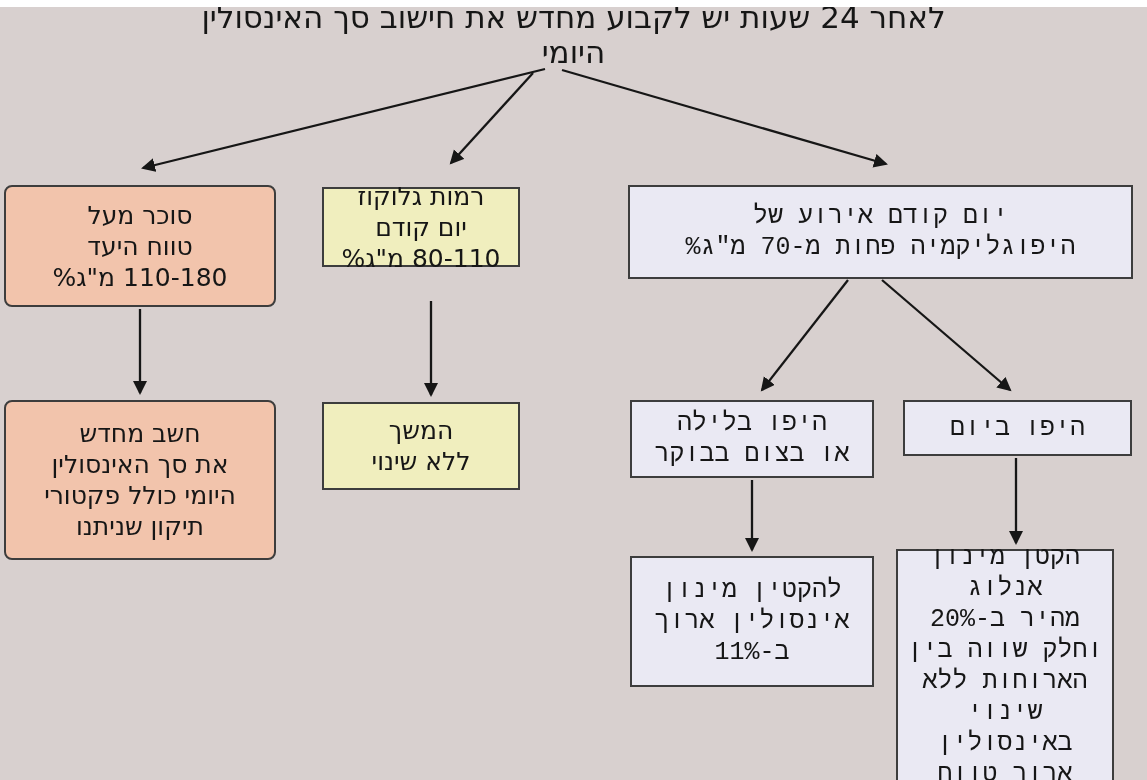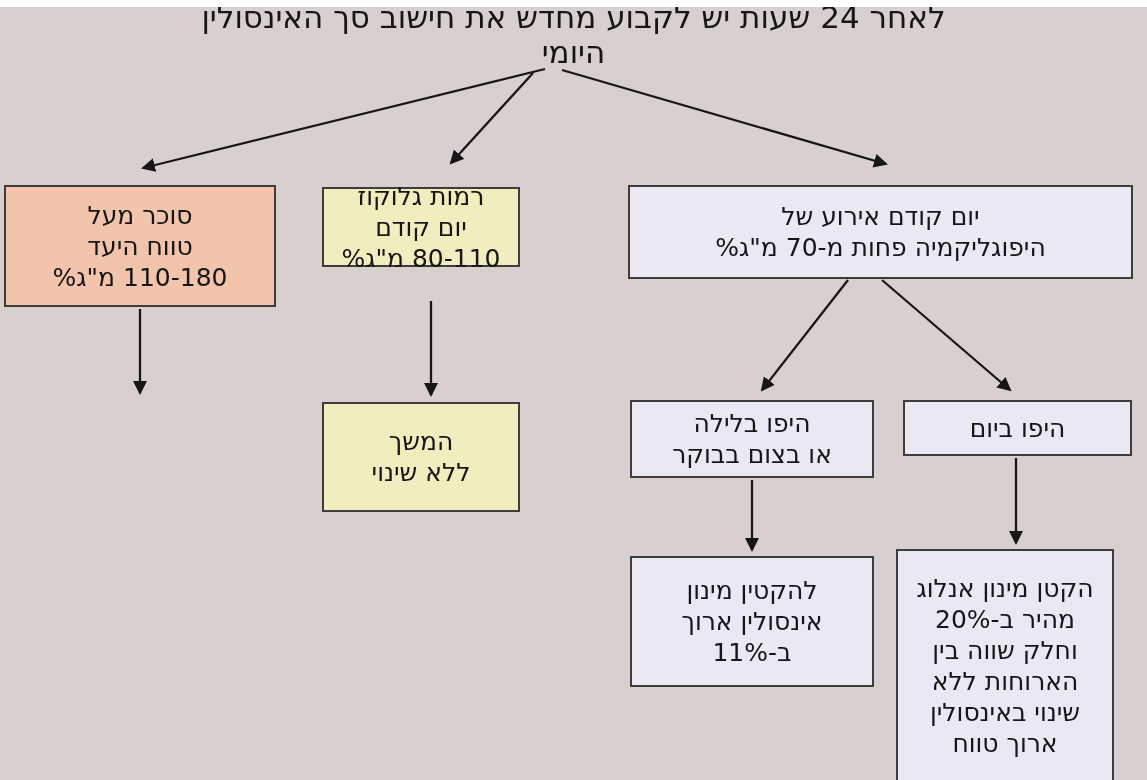--- a/index.html
+++ b/index.html
@@ -28,23 +28,23 @@
     position:absolute;
     display:flex;align-items:center;justify-content:center;
     text-align:center;
     white-space:pre-line;
     border:2px solid var(--border,#3d3d3d);
     font-size:25px;
     line-height:1.24;
     padding:4px;
     box-sizing:border-box;
   }
-  .salmon{background:var(--salmon,#f2c4ac);}
+  .salmon{background:var(--salmon,#f2c4ac);border-radius:8px;}
   .yellow{background:var(--yellow,#f0eebe);}
-  .lavender{background:var(--lavender,#eae9f3);}
+  .lavender{background:var(--lavender,#eae9f3);font-family:Liberation Mono, monospace;}
   .arrows{position:absolute;left:0;top:0;pointer-events:none;}
 </style>
 </head>
 <body>
 
 <div class="canvas">
 
   <div class="title">לאחר 24 שעות יש לקבוע מחדש את חישוב סך האינסולין היומי</div>
 
   <svg class="arrows" width="1147" height="780" viewBox="0 0 1147 780" aria-hidden="true">
@@ -60,25 +60,29 @@
     <line x1="431" y1="294" x2="431" y2="388" stroke="#161616" stroke-width="2.3" marker-end="url(#ah)"></line>
     <line x1="848" y1="273" x2="762" y2="383" stroke="#161616" stroke-width="2.3" marker-end="url(#ah)"></line>
     <line x1="882" y1="273" x2="1010" y2="383" stroke="#161616" stroke-width="2.3" marker-end="url(#ah)"></line>
     <line x1="752" y1="473" x2="752" y2="543" stroke="#161616" stroke-width="2.3" marker-end="url(#ah)"></line>
     <line x1="1016" y1="451" x2="1016" y2="536" stroke="#161616" stroke-width="2.3" marker-end="url(#ah)"></line>
   </svg>
 
   <div class="node salmon" style="left:4px;top:178px;width:272px;height:122px">סוכר מעל
 טווח היעד
 110-180 מ"ג%</div>
+  <div class="node salmon" style="left:4px;top:393px;width:272px;height:160px">חשב מחדש
+את סך האינסולין
+היומי כולל פקטורי
+תיקון שניתנו</div>
 
   <div class="node yellow" style="left:322px;top:180px;width:198px;height:80px">רמות גלוקוז
 יום קודם
 80-110 מ"ג%</div>
-  <div class="node yellow" style="left:322px;top:395px;width:198px;height:110px">המשך
+  <div class="node yellow" style="left:322px;top:395px;width:198px;height:88px">המשך
 ללא שינוי</div>
 
   <div class="node lavender" style="left:628px;top:178px;width:505px;height:94px">יום קודם אירוע של
 היפוגליקמיה פחות מ-70 מ"ג%</div>
   <div class="node lavender" style="left:903px;top:393px;width:229px;height:56px">היפו ביום</div>
   <div class="node lavender" style="left:630px;top:393px;width:244px;height:78px">היפו בלילה
 או בצום בבוקר</div>
   <div class="node lavender" style="left:630px;top:549px;width:244px;height:131px">להקטין מינון
 אינסולין ארוך
 ב-11%</div>

